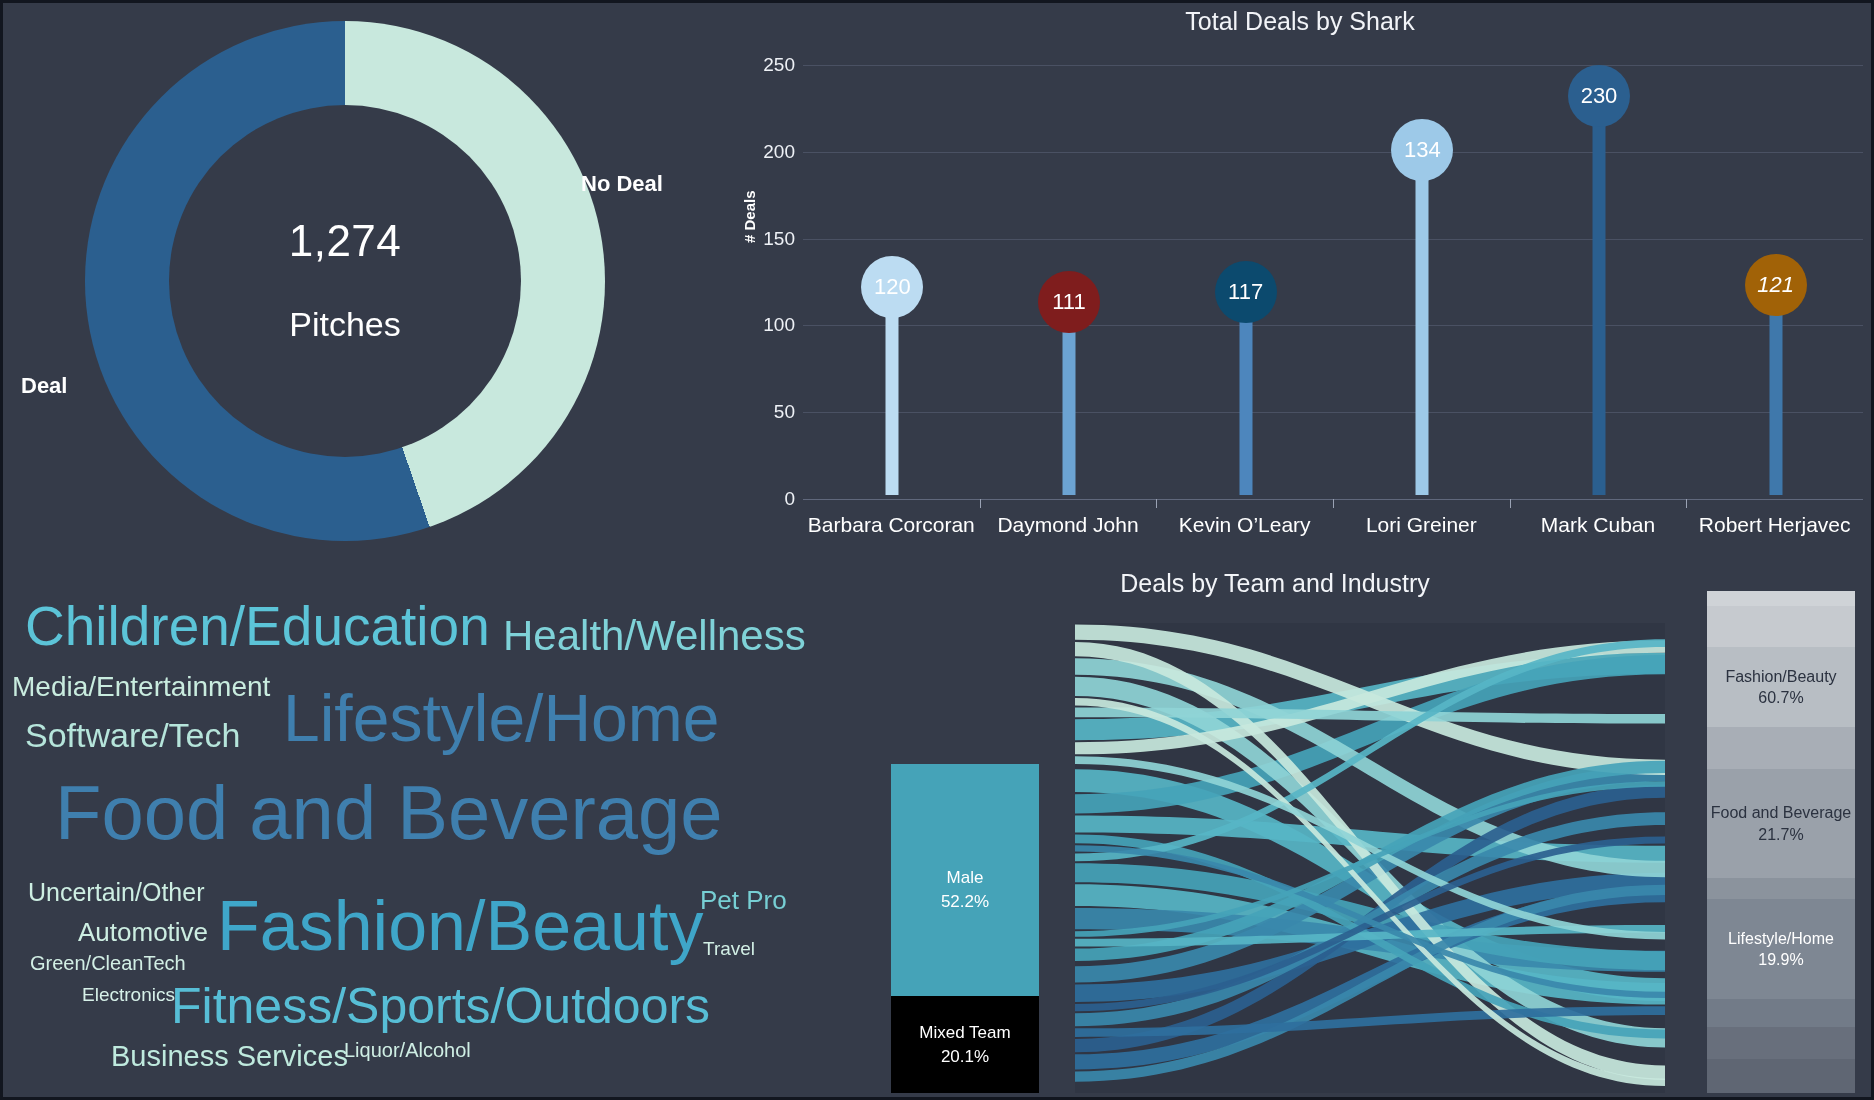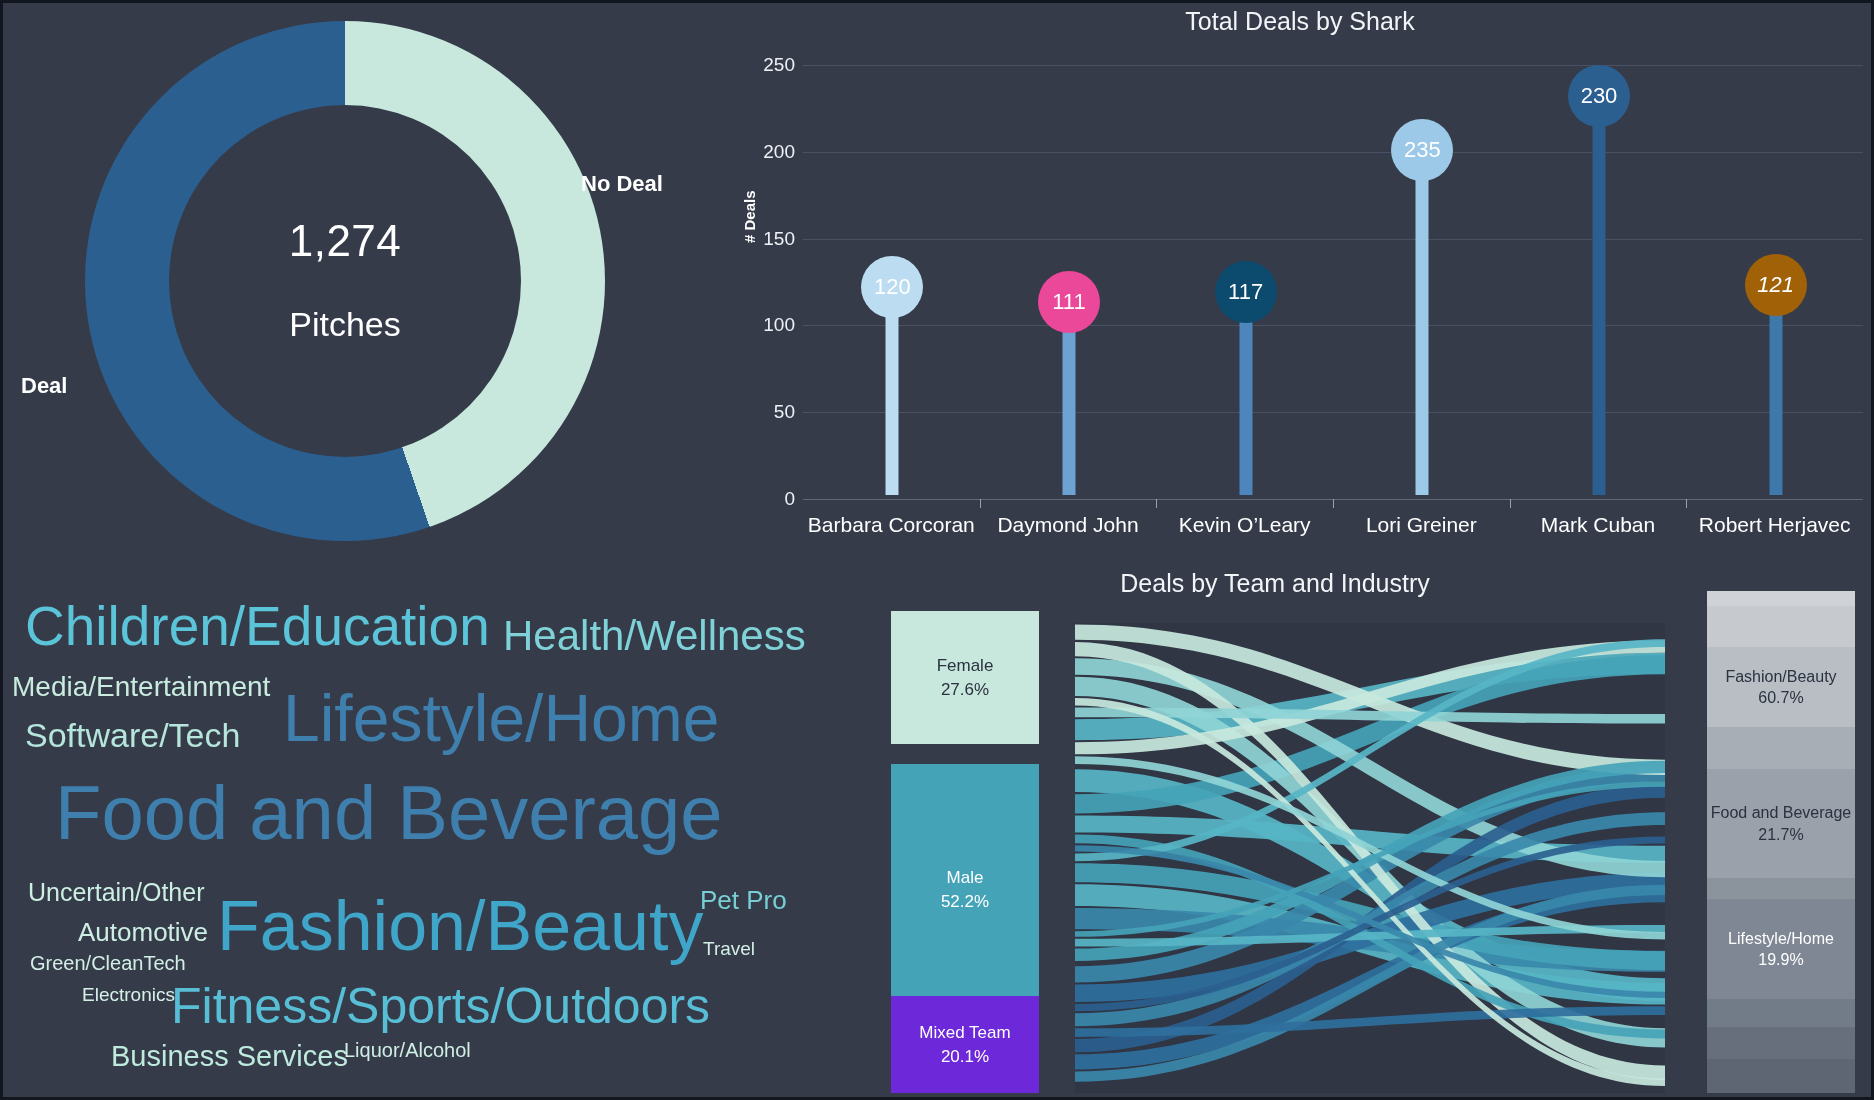--- a/index.html
+++ b/index.html
@@ -94,29 +94,29 @@
         <div class="grid-line" style="top: 86.8px;"></div>
         <div class="ytick" style="top: 86.8px;">200</div>
         <div class="grid-line" style="top: 0px;"></div>
         <div class="ytick" style="top: 0px;">250</div>
         <div class="lolli" style="left: 88.3333px; height: 208.32px;">
           <div class="stem" style="height: 208.32px; background: rgb(188, 220, 242);"></div>
           <div class="head" style="background: rgb(188, 220, 242); top: -31px;">120</div>
         </div>
         <div class="lolli" style="left: 265px; height: 192.696px;">
           <div class="stem" style="height: 192.696px; background: rgb(108, 163, 210);"></div>
-          <div class="head" style="background: #ec4899; top: -31px;">111</div>
+          <div class="head" style="background: #7f1d1d; top: -31px;">111</div>
         </div>
         <div class="lolli" style="left: 441.667px; height: 203.112px;">
           <div class="stem" style="height: 203.112px; background: rgb(77, 134, 189);"></div>
           <div class="head" style="background: #0c4a6e; top: -31px;">117</div>
         </div>
         <div class="lolli" style="left: 618.333px; height: 345.464px;">
           <div class="stem" style="height: 345.464px; background: rgb(157, 201, 232);"></div>
-          <div class="head" style="background: rgb(157, 201, 232); top: -31px;">235</div>
+          <div class="head" style="background: rgb(157, 201, 232); top: -31px;">134</div>
         </div>
         <div class="lolli" style="left: 795px; height: 399.28px;">
           <div class="stem" style="height: 399.28px; background: rgb(43, 95, 143);"></div>
           <div class="head" style="background: rgb(43, 95, 143); top: -31px;">230</div>
         </div>
         <div class="lolli" style="left: 971.667px; height: 210.056px;">
           <div class="stem" style="height: 210.056px; background: rgb(63, 120, 171);"></div>
           <div class="head" style="background: #a16207; top: -31px; font-style: italic;">121</div>
         </div>
       </div>
@@ -151,29 +151,25 @@
       <div class="cw" style="left: 27px; top: 390px; font-size: 20px; color: rgb(210, 239, 229);">Green/CleanTech</div>
       <div class="cw" style="left: 79px; top: 422px; font-size: 19px; color: rgb(215, 241, 233);">Electronics</div>
       <div class="cw" style="left: 168px; top: 418px; font-size: 50px; color: rgb(87, 190, 214);">Fitness/Sports/Outdoors</div>
       <div class="cw" style="left: 108px; top: 479px; font-size: 29px; color: rgb(191, 234, 222);">Business Services</div>
       <div class="cw" style="left: 341px; top: 477px; font-size: 20px; color: rgb(207, 238, 228);">Liquor/Alcohol</div>
     </div>
 
   <div id="sankey-panel">
     <div id="sankey-title">Deals by Team and Industry</div>
     <div id="team-bar">
-        <div class="team-seg" style="top: 0px; height: 133.165px; background: rgb(200, 232, 221); color: rgb(43, 50, 64);">
-          <div class="t1">Female</div>
-          <div class="t2">27.6%</div>
-        </div>
         <div class="team-seg" style="top: 133.165px; height: 251.856px; background: rgb(69, 163, 184); color: rgb(255, 255, 255); margin-top: 20px;">
           <div class="t1">Male</div>
           <div class="t2">52.2%</div>
         </div>
-        <div class="team-seg" style="top: 385.021px; height: 96.979px; background: #6d28d9; color: rgb(255, 255, 255);">
+        <div class="team-seg" style="top: 385.021px; height: 96.979px; background: #000000; color: rgb(255, 255, 255);">
           <div class="t1">Mixed Team</div>
           <div class="t2">20.1%</div>
         </div>
       </div>
     <div id="sankey-canvas">
       <svg width="590" height="470" viewBox="0 0 590 470">
           <path d="M 0 146.20810008608782 C 247.79999999999998 146.20810008608782, 342.2 355.21444101557046, 590 355.21444101557046 L 590 378.1062457595032 C 342.2 378.1062457595032, 247.79999999999998 169.09990483002062, 0 169.09990483002062 Z" fill="#57b5c6" fill-opacity="0.92"></path>
           <path d="M 0 261.2150253296853 C 247.79999999999998 261.2150253296853, 342.2 359.8962230297063, 590 359.8962230297063 L 590 381.60249020734284 C 342.2 381.60249020734284, 247.79999999999998 282.9212925073219, 0 282.9212925073219 Z" fill="#57b5c6" fill-opacity="0.92"></path>
           <path d="M 0 284.9524131056259 C 247.79999999999998 284.9524131056259, 342.2 327.68826633282026, 590 327.68826633282026 L 590 348.8610296347933 C 342.2 348.8610296347933, 247.79999999999998 306.12517640759893, 0 306.12517640759893 Z" fill="#3a88ab" fill-opacity="0.92"></path>
           <path d="M 0 96.17857295648588 C 247.79999999999998 96.17857295648588, 342.2 29.74656478154961, 590 29.74656478154961 L 590 50.764342537661776 C 342.2 50.764342537661776, 247.79999999999998 117.19635071259805, 0 117.19635071259805 Z" fill="#57b5c6" fill-opacity="0.92"></path>

